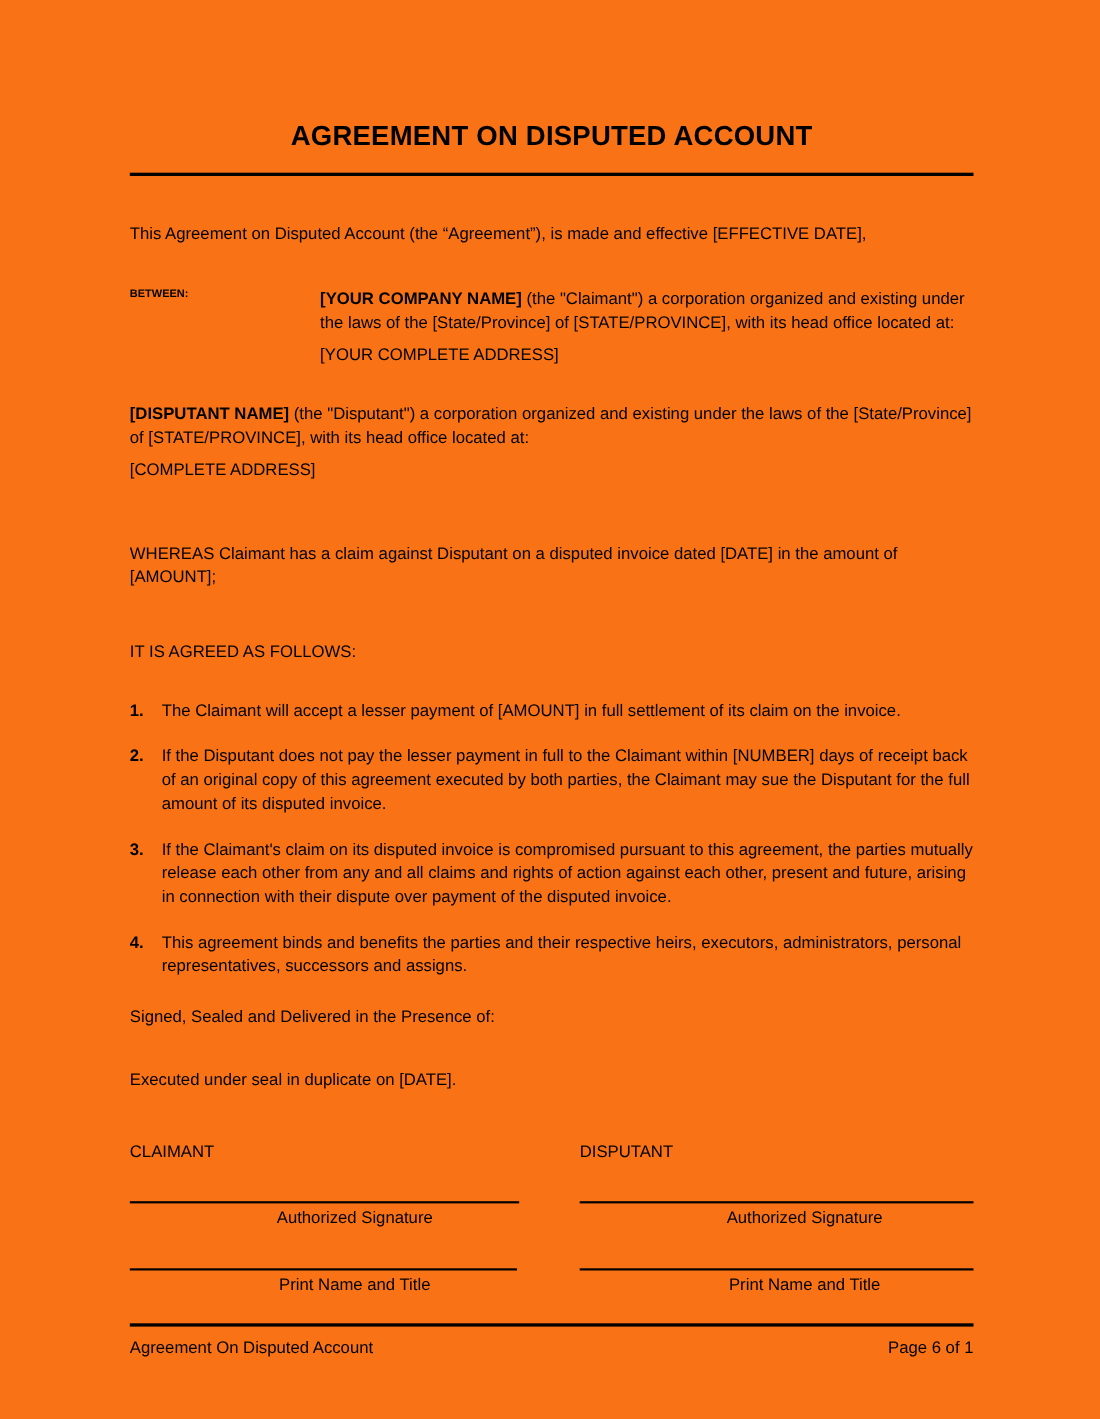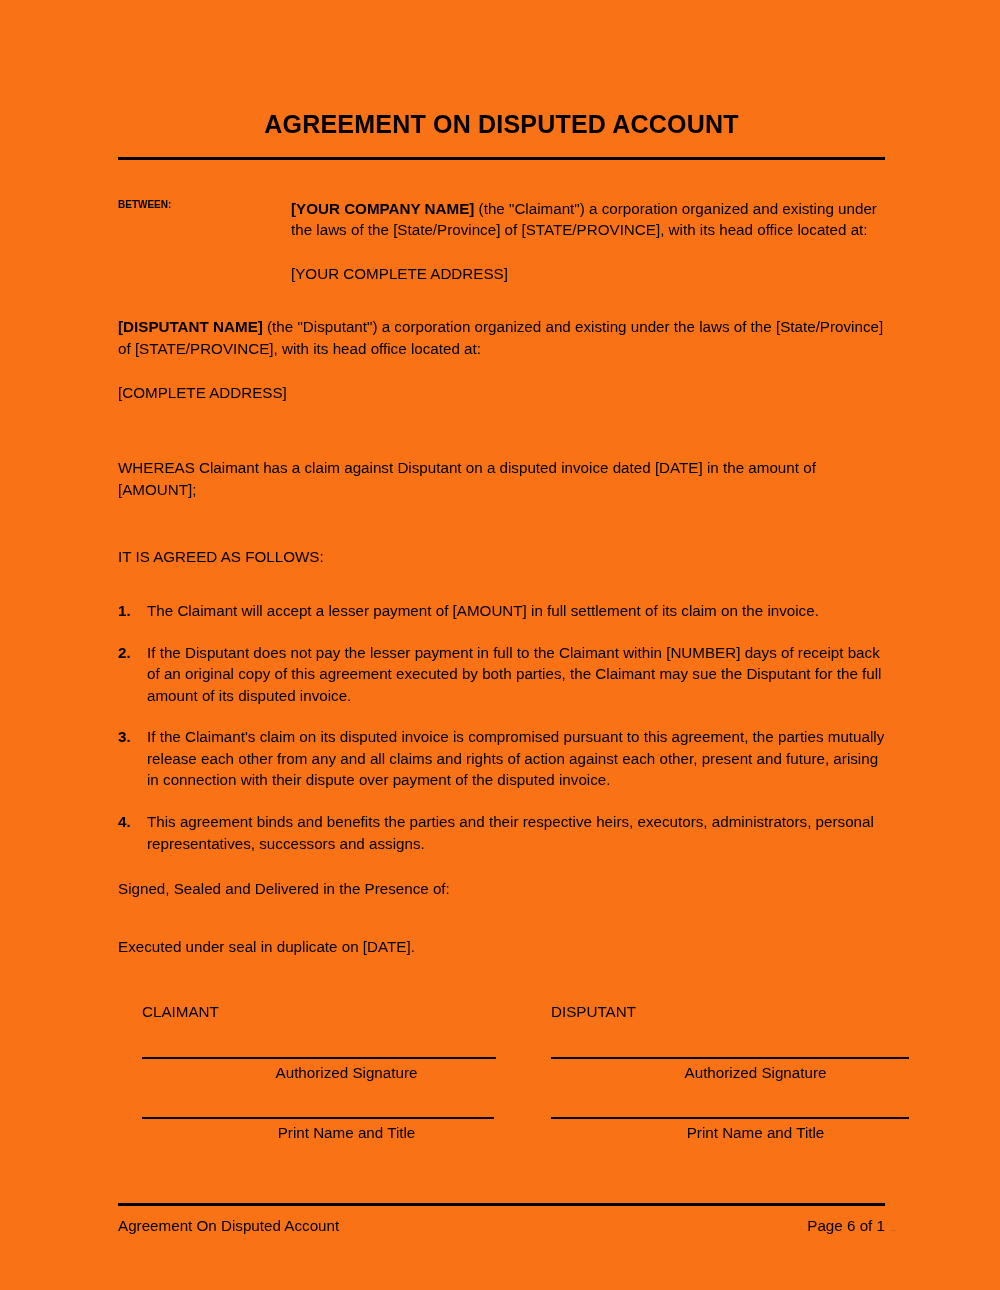--- a/index.html
+++ b/index.html
@@ -69,21 +69,21 @@
   }
   .party-body {
     flex: 1 1 auto;
     font-size: 15.2px;
     line-height: 1.42;
   }
   .party-body .strong {
     font-weight: bold;
   }
   .party-address {
-    margin-top: 22px;
+    margin-top: 8px;
   }
 
   
   .whereas {
     margin-top: 54px;
   }
   .agreed {
     margin-top: 46px;
   }
 
@@ -116,21 +116,20 @@
     margin-top: 36px;
   }
   .signed-presence {
     margin-top: 24px;
   }
 
   
   .sig-area {
     margin-top: 44px;
     display: flex;
-    margin-left: 24px;
   }
   .sig-col {
     flex: 0 0 409px;
     width: 409px;
   }
   .sig-col.right {
     margin-left: 0;
   }
   .sig-heading {
     font-size: 15.2px;
@@ -176,20 +175,21 @@
 </head>
 <body>
 
 <div class="page">
 
   <div class="content">
 
     <h1 class="doc-title">AGREEMENT ON DISPUTED ACCOUNT</h1>
     <div class="title-rule"></div>
 
+    <p class="para intro">This Agreement on Disputed Account (the “Agreement”), is made and effective [EFFECTIVE DATE],</p>
 
     <div class="party-block">
       <div class="party-label">BETWEEN:</div>
       <div class="party-body">
         <span class="strong">[YOUR COMPANY NAME]</span><span> (the "Claimant") a corporation organized and existing under the laws of the [State/Province] of [STATE/PROVINCE], with its head office located at:</span>
         <div class="party-address">[YOUR COMPLETE ADDRESS]</div>
       </div>
     </div>
 
     <div class="party-block second">

